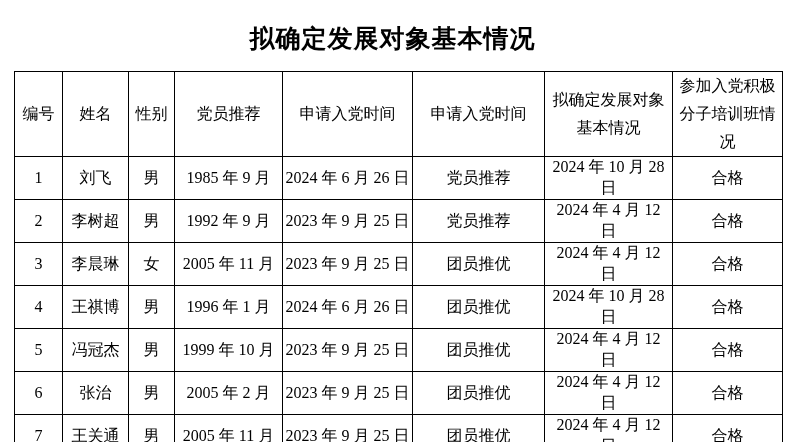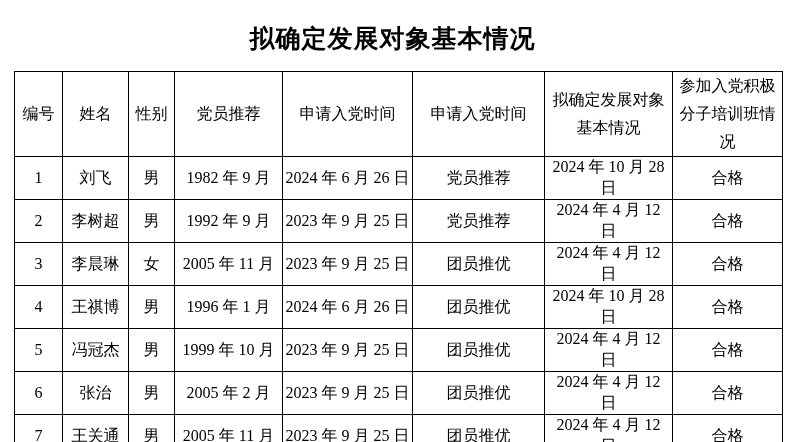--- a/index.html
+++ b/index.html
@@ -106,21 +106,21 @@
         <th>
             <span class="hdr-wrap">参加入党积极分子培训班情况</span>
           </th>
       </tr>
     </thead>
     <tbody>
       <tr>
         <td>1</td>
         <td>刘飞</td>
         <td>男</td>
-        <td>1982 年 9 月</td>
+        <td>1985 年 9 月</td>
         <td>2024 年 6 月 26 日</td>
         <td>党员推荐</td>
         <td>2024 年 10 月 28 日</td>
         <td>合格</td>
       </tr>
       <tr>
         <td>2</td>
         <td>李树超</td>
         <td>男</td>
         <td>1992 年 9 月</td>

